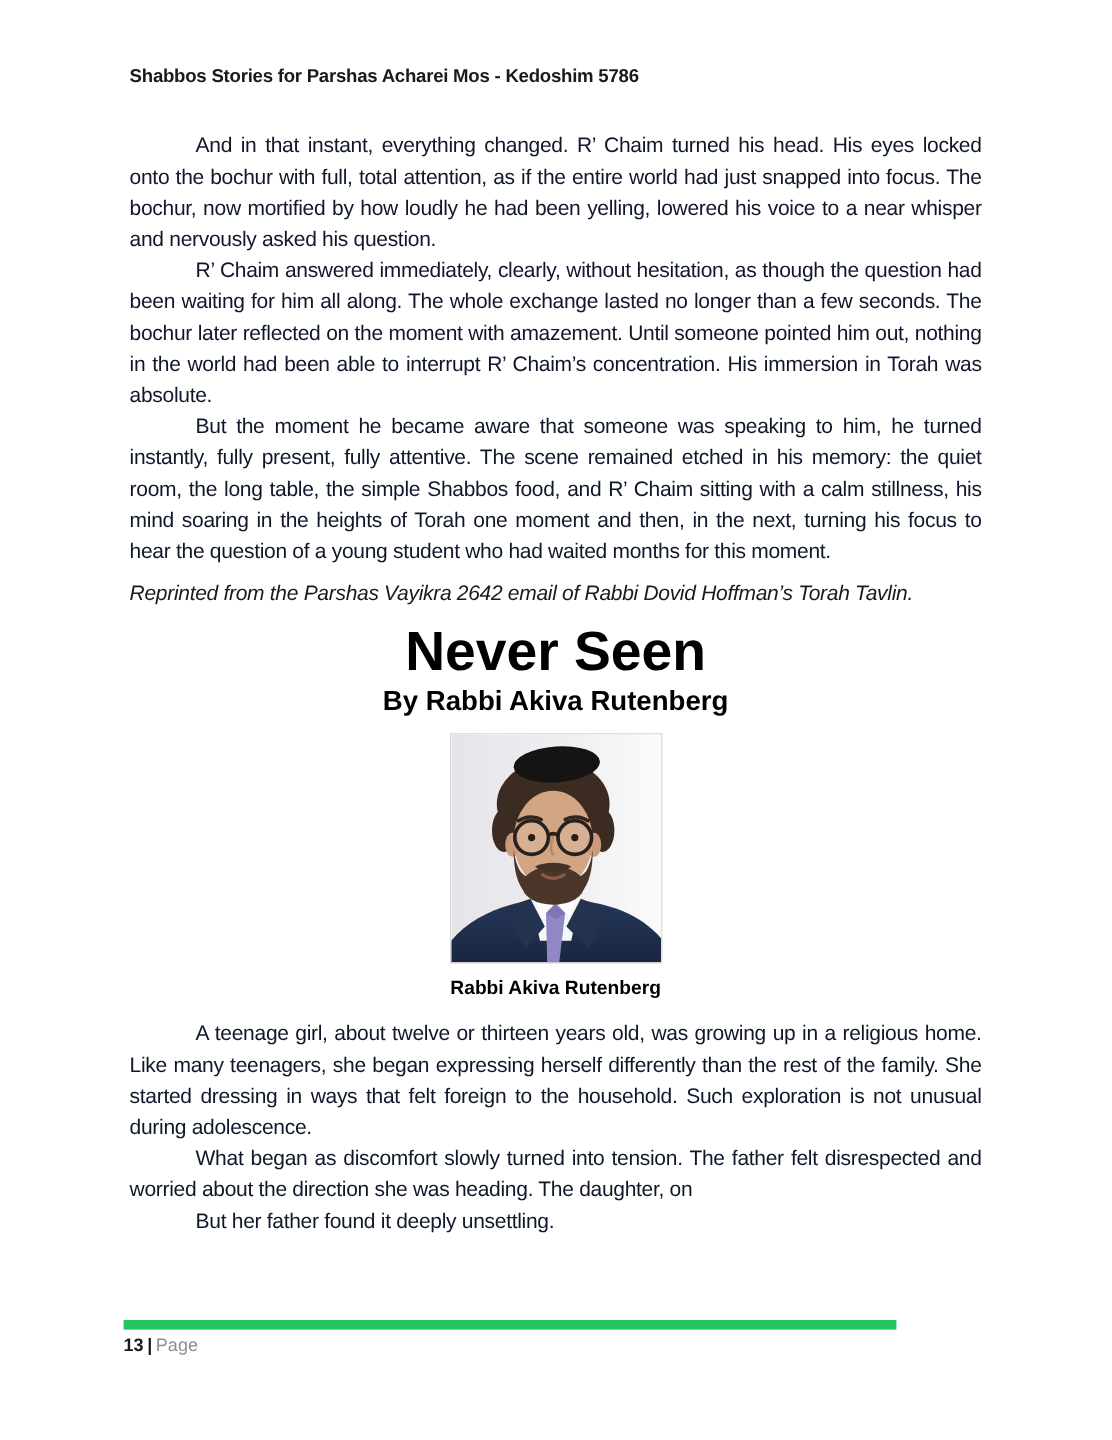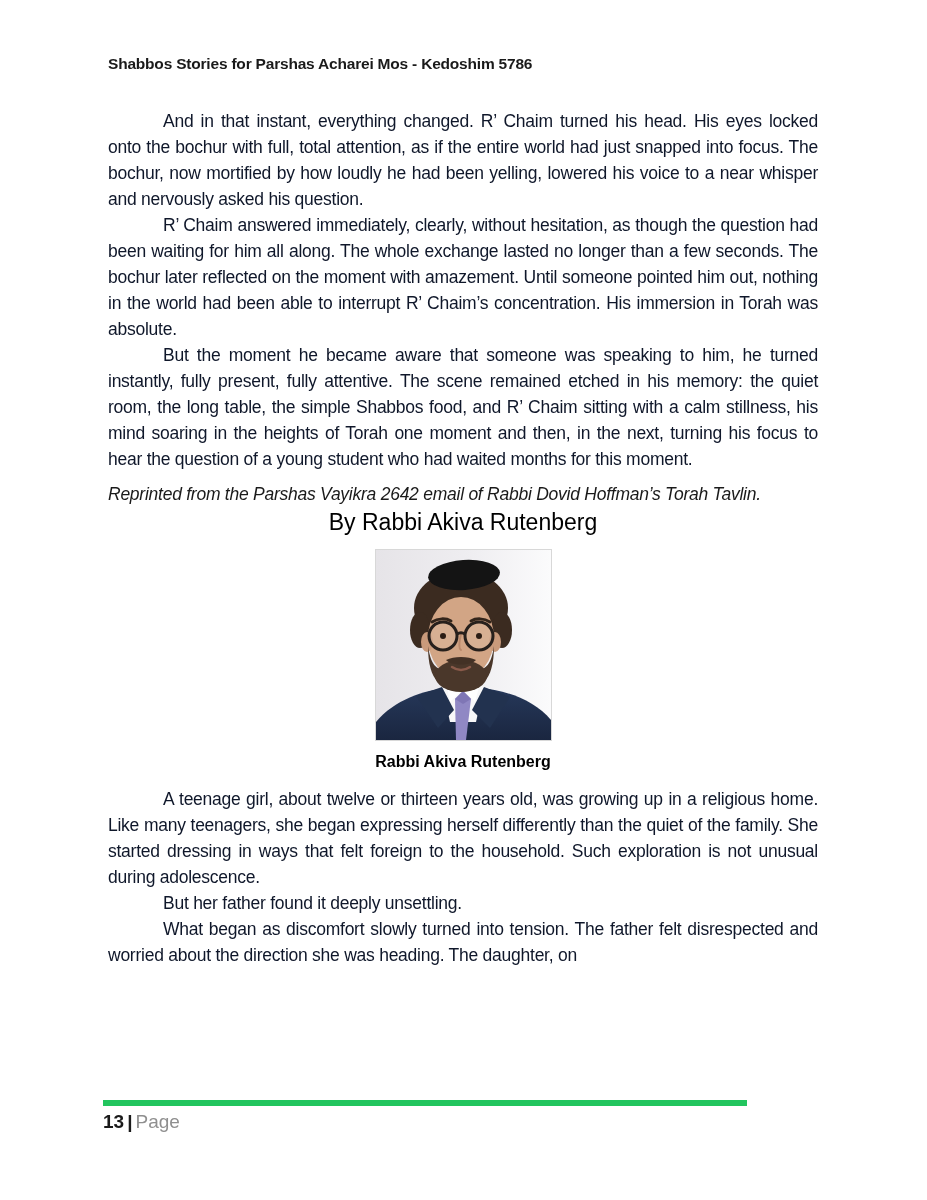--- a/index.html
+++ b/index.html
@@ -55,21 +55,21 @@
     font-size: 46px;
     line-height: 54px;
     font-weight: bold;
     text-align: center;
     color: #000000;
   }
   h2.story-byline {
     margin: 0;
     font-size: 23px;
     line-height: 30px;
-    font-weight: normal;
+    font-weight: bold;
     text-align: center;
     color: #000000;
   }
   .photo-row {
     margin-top: 12px;
     display: flex;
     justify-content: center;
   }
   .portrait-frame {
     width: 175px;
@@ -87,23 +87,23 @@
     color: #000000;
   }
   .bottom-pars {
     margin-top: 12px;
   }
   .page-footer {
     position: absolute;
     left: 103px;
     right: 94px;
     top: 1100px;
-    border-top: 6px solid #22c55e;
+    border-top: 8px solid #22c55e;
     padding-top: 5px;
-    font-size: 19px;
+    font-size: 15px;
   }
   .footer-number {
     font-weight: bold;
     color: #1a1a1a;
   }
   .footer-sep {
     font-weight: bold;
     color: #1a1a1a;
     margin: 0 3px;
   }
@@ -121,20 +121,21 @@
   <div class="content">
 
     <p class="body-par">And in that instant, everything changed. R’ Chaim turned his head. His eyes locked onto the bochur with full, total attention, as if the entire world had just snapped into focus. The bochur, now mortified by how loudly he had been yelling, lowered his voice to a near whisper and nervously asked his question.</p>
 
     <p class="body-par">R’ Chaim answered immediately, clearly, without hesitation, as though the question had been waiting for him all along. The whole exchange lasted no longer than a few seconds. The bochur later reflected on the moment with amazement. Until someone pointed him out, nothing in the world had been able to interrupt R’ Chaim’s concentration. His immersion in Torah was absolute.</p>
 
     <p class="body-par">But the moment he became aware that someone was speaking to him, he turned instantly, fully present, fully attentive. The scene remained etched in his memory: the quiet room, the long table, the simple Shabbos food, and R’ Chaim sitting with a calm stillness, his mind soaring in the heights of Torah one moment and then, in the next, turning his focus to hear the question of a young student who had waited months for this moment.</p>
 
     <p class="attribution">Reprinted from the Parshas Vayikra 2642 email of Rabbi Dovid Hoffman’s Torah Tavlin.</p>
 
+    <h1 class="story-title">Never Seen</h1>
 
     <h2 class="story-byline">By Rabbi Akiva Rutenberg</h2>
 
     <div class="photo-row">
       <div class="portrait-frame" title="Portrait of Rabbi Akiva Rutenberg: bearded man wearing black yarmulke, round glasses, navy suit, white shirt and lavender tie">
         <svg width="175" height="190" viewBox="0 0 175 190" xmlns="http://www.w3.org/2000/svg">
           <defs>
             <linearGradient id="bgGrad" x1="0" y1="0" x2="1" y2="0">
               <stop offset="0" stop-color="#e6e4e8"></stop>
               <stop offset="0.55" stop-color="#efeef1"></stop>
@@ -192,23 +193,23 @@
 
           <circle cx="67" cy="86" r="3" fill="#2b1d14"></circle>
           <circle cx="103" cy="86" r="3" fill="#2b1d14"></circle>
         </svg>
       </div>
     </div>
 
     <p class="photo-caption">Rabbi Akiva Rutenberg</p>
 
     <div class="bottom-pars">
-      <p class="body-par">A teenage girl, about twelve or thirteen years old, was growing up in a religious home. Like many teenagers, she began expressing herself differently than the quiet of the family. She started dressing in ways that felt foreign to the household. Such exploration is not unusual during adolescence.</p>
+      <p class="body-par">A teenage girl, about twelve or thirteen years old, was growing up in a religious home. Like many teenagers, she began expressing herself differently than the rest of the family. She started dressing in ways that felt foreign to the household. Such exploration is not unusual during adolescence.</p>
+      <p class="body-par">What began as discomfort slowly turned into tension. The father felt disrespected and worried about the direction she was heading. The daughter, on</p>
       <p class="body-par">But her father found it deeply unsettling.</p>
-      <p class="body-par">What began as discomfort slowly turned into tension. The father felt disrespected and worried about the direction she was heading. The daughter, on</p>
     </div>
 
   </div>
 
   <div class="page-footer">
     <span class="footer-number">13</span><span class="footer-sep">|</span><span class="footer-label">Page</span>
   </div>
 
 </div>
 

